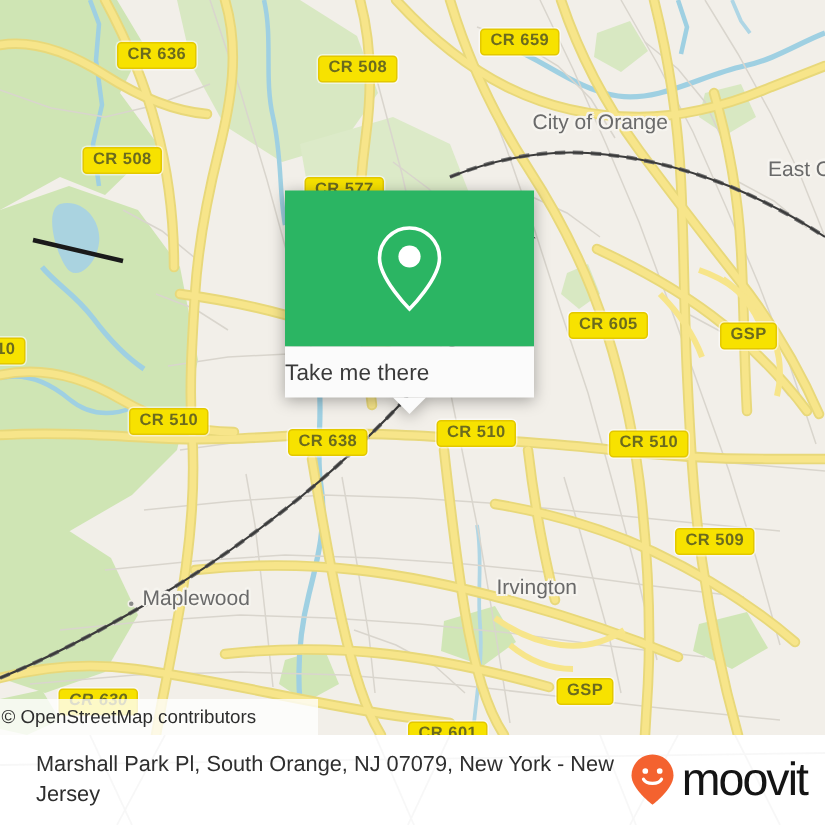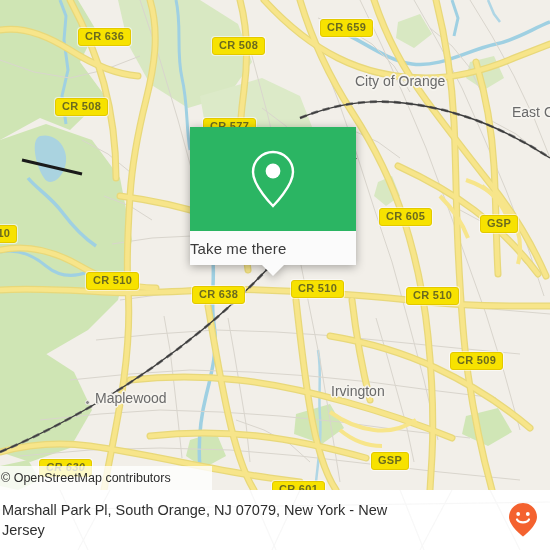--- a/index.html
+++ b/index.html
@@ -85,21 +85,21 @@
 
   
   .footer {
     position:absolute; left:0; top:490px; width:550px; height:60px;
     background:#ffffff;
     display:flex; align-items:center;
   }
   .footer-wm { position:absolute; left:0; top:0; width:550px; height:60px; opacity:.30; }
   .footer-text {
     position:relative; z-index:2;
-    padding-left:2px; width:420px;
+    padding-left:24px; width:420px;
     font-size:14.5px; color:#2e2e2e; line-height:20px;
   }
   .logo {
     position:absolute; right:12px; top:50%; transform:translateY(-50%);
     z-index:2; display:flex; align-items:center; gap:4px;
   }
   .logo-word { font-size:31px; color:#141414; letter-spacing:-1.3px; font-weight:400; }
 </style>
 </head>
 <body>
@@ -294,16 +294,17 @@
       </g>
     </svg>
     <div class="footer-text">Marshall Park Pl, South Orange, NJ 07079, New York - New Jersey</div>
     <div class="logo">
       <svg width="30" height="36" viewBox="0 0 30 36">
         <path d="M15 1 C7.3 1 1 7.3 1 15 C1 24 15 34.5 15 34.5 C15 34.5 29 24 29 15 C29 7.3 22.7 1 15 1 Z" fill="#F4622F"></path>
         <circle cx="10.2" cy="12" r="1.9" fill="#ffffff"></circle>
         <circle cx="19.8" cy="12" r="1.9" fill="#ffffff"></circle>
         <path d="M9 17.5 C11 21.2 19 21.2 21 17.5" stroke="#ffffff" stroke-width="2.2" fill="none" stroke-linecap="round"></path>
       </svg>
+      <span class="logo-word">moovit</span>
     </div>
   </div>
 
 </div>
 
 </body></html>

